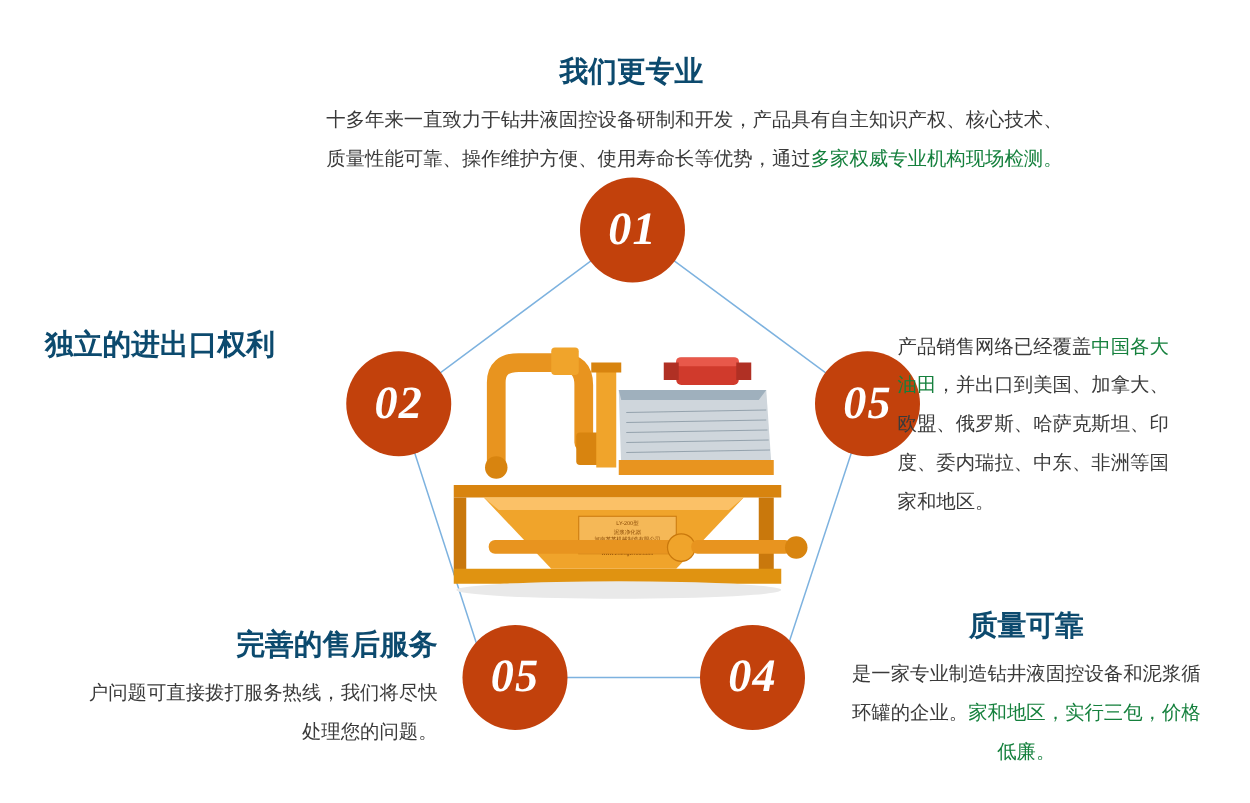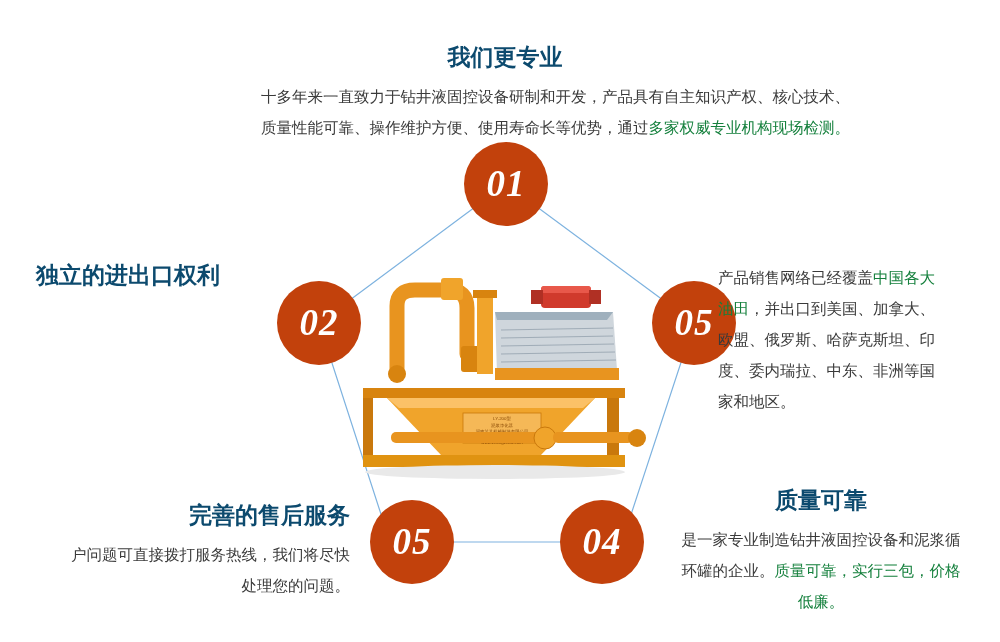--- a/index.html
+++ b/index.html
@@ -192,21 +192,21 @@
     <div class="blk-body">
       <div><span>户问题可直接拨打服务热线，我们将尽快</span></div>
       <div><span>处理您的问题。</span></div>
     </div>
   </div>
 
   <div class="block b04">
     <div class="blk-title">质量可靠</div>
     <div class="blk-body">
       <div><span>是一家专业制造钻井液固控设备和泥浆循</span></div>
-      <div><span>环罐的企业。</span><span class="hl">质量可靠，实行三包，价格</span></div>
+      <div><span>环罐的企业。</span><span class="hl">家和地区，实行三包，价格</span></div>
       <div><span class="hl">低廉。</span></div>
     </div>
   </div>
 
   <div class="block b05">
     <div class="blk-body">
       <div><span>产品销售网络已经覆盖</span><span class="hl">中国各大</span></div>
       <div><span class="hl">油田</span><span>，并出口到美国、加拿大、</span></div>
       <div><span>欧盟、俄罗斯、哈萨克斯坦、印</span></div>
       <div><span>度、委内瑞拉、中东、非洲等国</span></div>

